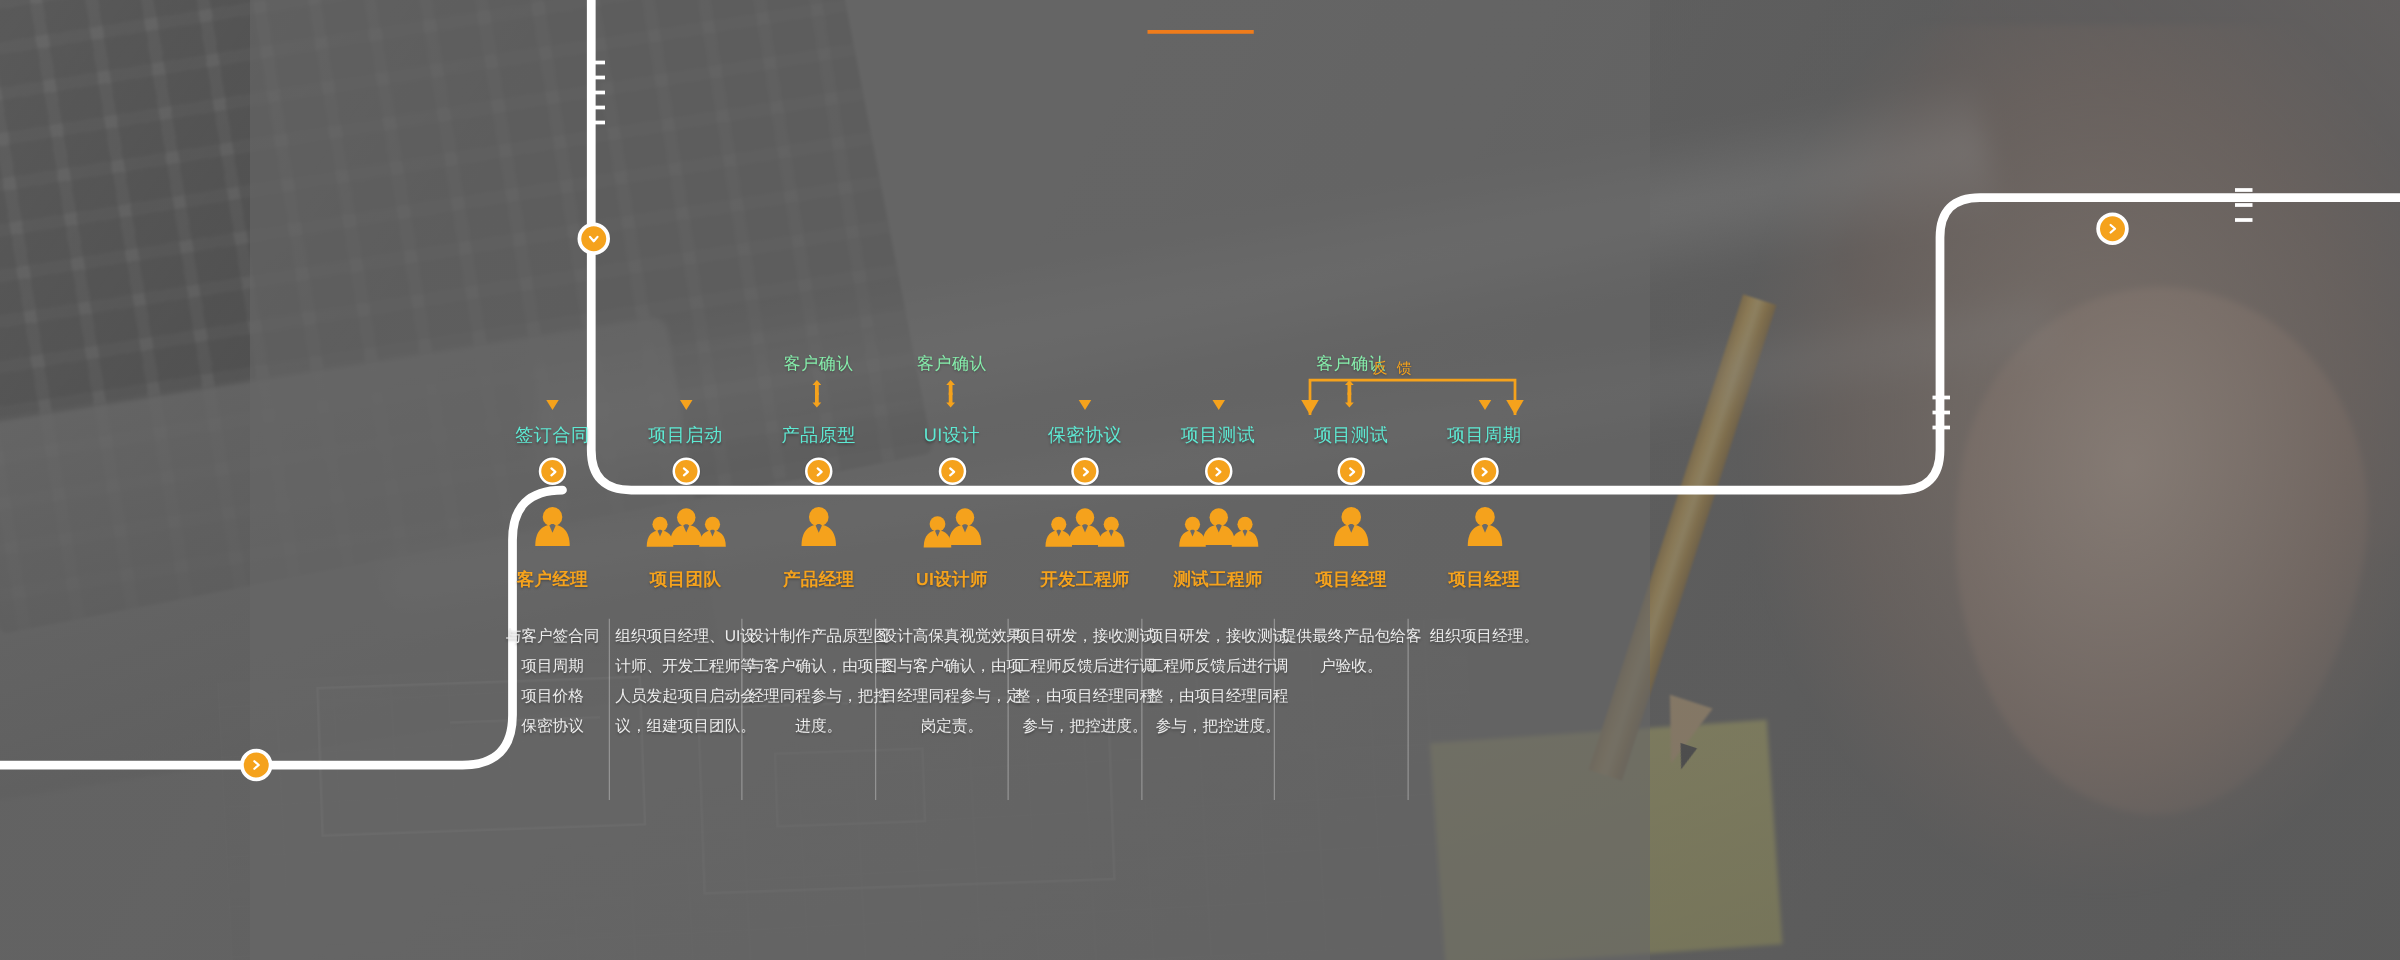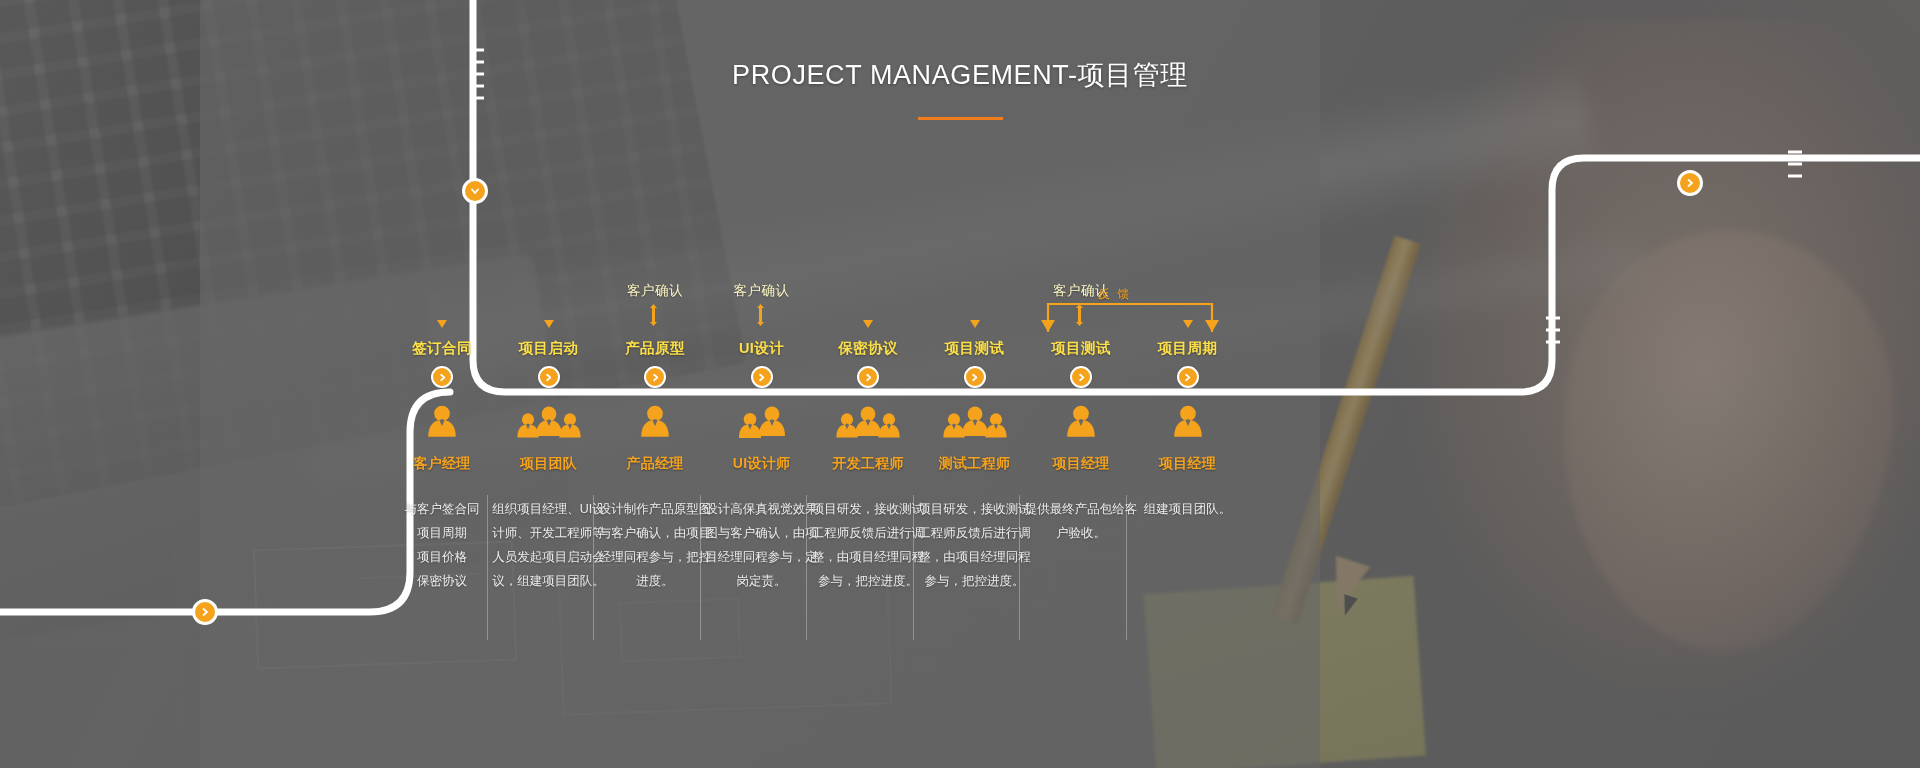--- a/index.html
+++ b/index.html
@@ -205,45 +205,44 @@
   .timeline { position: absolute; left: 0; top: 0; width: 1920px; height: 768px; }
   .step {
     position: absolute;
     width: 106px;
     text-align: center;
   }
   .step-confirm {
     position: absolute;
     left: 0; width: 106px;
     top: 282px;
-    color: #fef9c3;
+    color: #86efac;
     font-size: 13.5px;
     text-align: center;
     letter-spacing: 0.5px;
     text-shadow: 0 1px 2px rgba(0,0,0,0.3);
   }
   .step-arrow {
     position: absolute;
     left: 0; width: 106px;
     top: 302px;
     text-align: center;
     color: #f5a21c;
     font-size: 17px;
     line-height: 17px;
   }
   .step-title {
     position: absolute;
     left: 0; width: 106px;
     top: 339px;
-    color: #fde047;
+    color: #5eead4;
     font-size: 14.5px;
     text-align: center;
     letter-spacing: 0.4px;
     text-shadow: 0 1px 2px rgba(0,0,0,0.35);
-    font-weight: bold;
   }
   .node {
     position: absolute;
     left: 42px; top: 366px;
     width: 22px; height: 22px;
     border-radius: 50%;
     background: #f5a21c;
     border: 2.5px solid #ffffff;
     display: flex; align-items: center; justify-content: center;
     box-shadow: 0 0 0 1px rgba(0,0,0,0.05);
@@ -356,21 +355,20 @@
     </svg>
   </div>
 
   <div style="position:absolute;left:1677px;top:170px;width:26px;height:26px;border-radius:50%;background:#f5a21c;border:3px solid #ffffff;display:flex;align-items:center;justify-content:center;">
     <svg width="12" height="12" viewBox="0 0 12 12">
       <polyline points="4.5,3 8,6 4.5,9" fill="none" stroke="#ffffff" stroke-width="1.8" stroke-linecap="round" stroke-linejoin="round"></polyline>
     </svg>
   </div>
 
   <div class="header">
-    <div class="title">PROJECT MANAGEMENT-项目管理</div>
     <div class="title-underline"></div>
   </div>
 
   <div class="timeline" id="timeline">
       <div class="step" style="left: 389px;">
         <div class="step-arrow" style="top: 316px;"><svg width="16" height="12" viewBox="0 0 16 12">
             <polygon points="3,2 13,2 8,10" fill="#f5a21c"></polygon>
           </svg></div>
         <div class="step-title">签订合同</div>
         <div class="node">
@@ -571,21 +569,21 @@
           </svg>
         </div>
         <div class="icon-people"><svg width="44" height="48" viewBox="0 0 44 48">
             <g transform="translate(22,22) scale(1.06)">
               <circle cx="0" cy="-8" r="7.4" fill="#f5a21c"></circle>
               <path d="M -13,14 C -13,2 -7,-2 0,-2 C 7,-2 13,2 13,14 Z" fill="#f5a21c"></path>
               <path d="M -2.4,-1.6 L 0,4 L 2.4,-1.6 L 0.9,-2.6 L -0.9,-2.6 Z" fill="#6a6a6a"></path>
             </g>
           </svg></div>
         <div class="role">项目经理</div>
-        <div class="desc">组建项目团队。</div>
+        <div class="desc">组织项目经理。</div>
       </div>
       <div class="divider" style="left: 1125.5px;"></div>
     </div>
 
   <svg style="position:absolute;left:1030px;top:286px;" width="200" height="56" viewBox="0 0 200 56">
     <path d="M 18,46 L 18,18 L 182,18 L 182,46" fill="none" stroke="#f5a21c" stroke-width="2.2"></path>
     <polygon points="18,46 11,34 25,34" fill="#f5a21c"></polygon>
     <polygon points="182,46 175,34 189,34" fill="#f5a21c"></polygon>
   </svg>
   <div class="feedback-label" style="left:1098px;top:286px;">反 馈</div>

